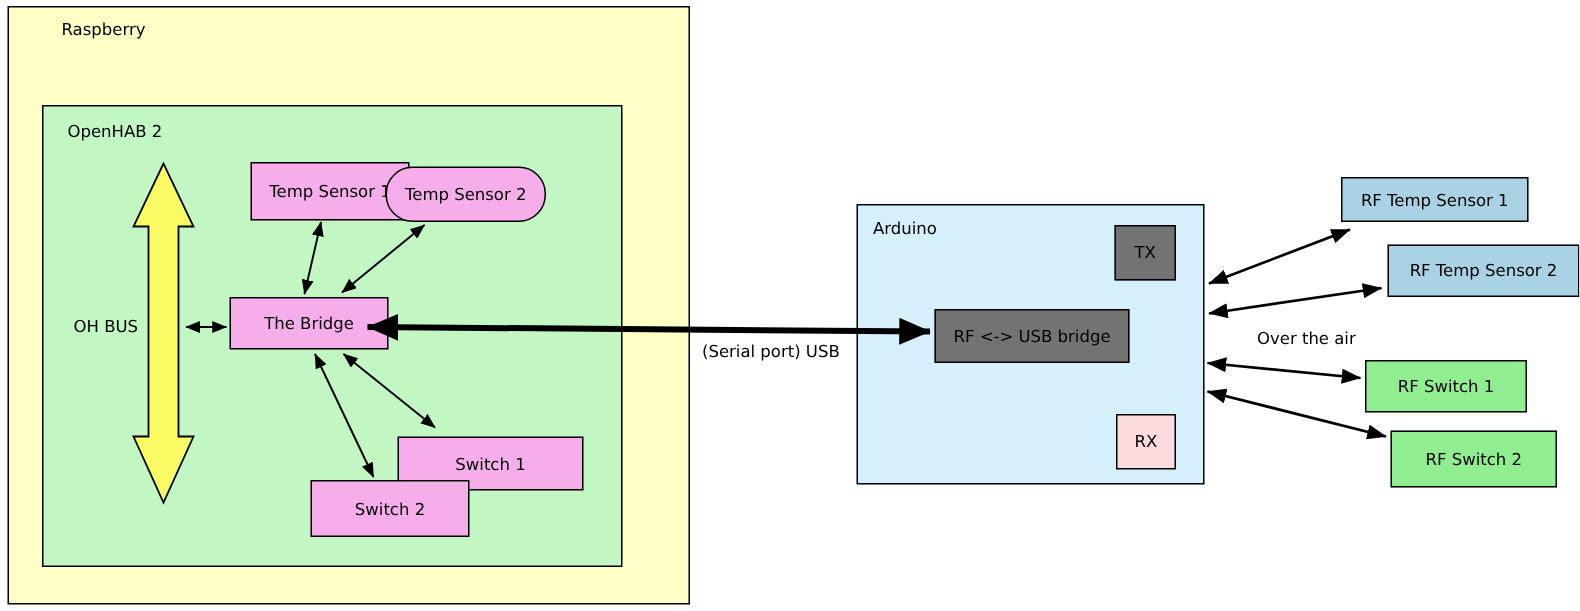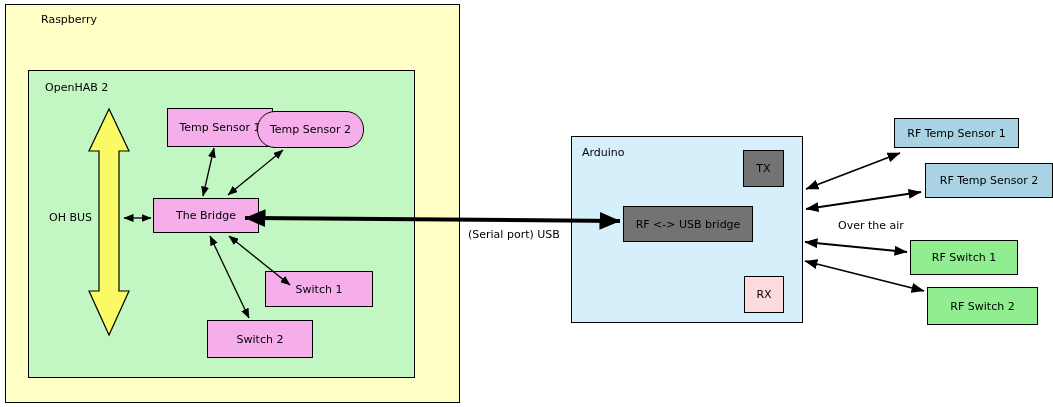--- a/index.html
+++ b/index.html
@@ -11,21 +11,21 @@
   .bx{position:absolute;border:1px solid #000;box-sizing:border-box;}
   .node{display:flex;align-items:center;justify-content:center;white-space:nowrap;}
   .corner-label{position:absolute;white-space:nowrap;}
   .floating-label{position:absolute;white-space:nowrap;z-index:11;}
   .raspberry{left:5px;top:4px;width:455px;height:399px;background:#ffffc6;z-index:1;}
   .openhab{left:28px;top:70px;width:387px;height:308px;background:#c2f6c2;z-index:2;}
   .arduino{left:571px;top:136px;width:232px;height:187px;background:#d5f0fb;z-index:3;}
   .n-ts1{left:167px;top:108px;width:106px;height:39px;background:#f6aeeb;z-index:3;}
   .n-ts2{left:257px;top:111px;width:107px;height:37px;background:#f6aeeb;z-index:4;border-radius:18px;}
   .n-bridge{left:153px;top:198px;width:106px;height:35px;background:#f6aeeb;z-index:3;}
-  .n-sw1{left:265px;top:271px;width:108px;height:36px;background:#f6aeeb;z-index:3;}
+  .n-sw1{left:265px;top:291px;width:124px;height:36px;background:#f6aeeb;z-index:3;}
   .n-sw2{left:207px;top:320px;width:106px;height:38px;background:#f6aeeb;z-index:4;}
   .n-tx{left:743px;top:150px;width:41px;height:37px;background:#737373;z-index:4;}
   .n-rx{left:744px;top:276px;width:40px;height:37px;background:#fbdbde;z-index:4;}
   .n-rfusb{left:623px;top:206px;width:130px;height:36px;background:#737373;z-index:4;}
   .n-rfts1{left:894px;top:118px;width:125px;height:30px;background:#a9d3e4;z-index:3;}
   .n-rfts2{left:925px;top:163px;width:128px;height:35px;background:#a9d3e4;z-index:3;}
   .n-rfsw1{left:910px;top:240px;width:108px;height:35px;background:#90ee90;z-index:3;}
   .n-rfsw2{left:927px;top:287px;width:111px;height:38px;background:#90ee90;z-index:3;}
   .arrow-layer{position:absolute;left:0;top:0;width:1053px;height:407px;z-index:10;pointer-events:none;}
   .lbl-ohbus{left:49px;top:211px;}

